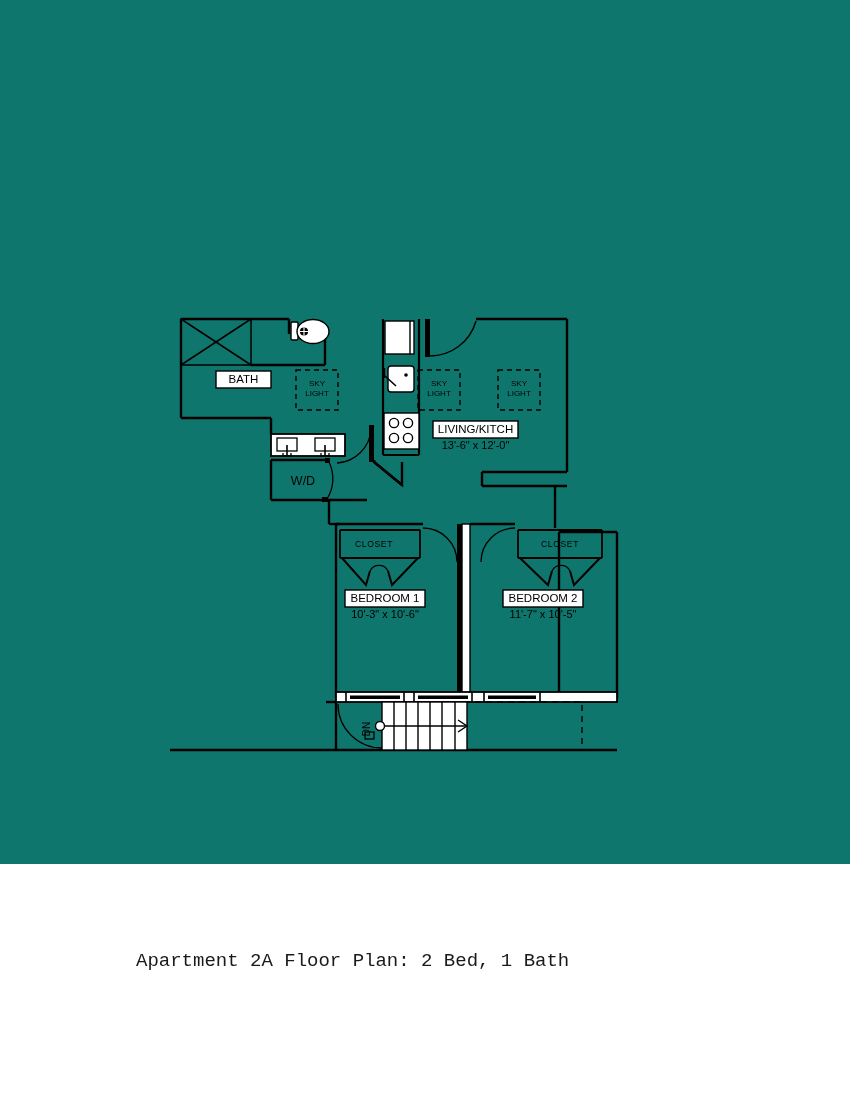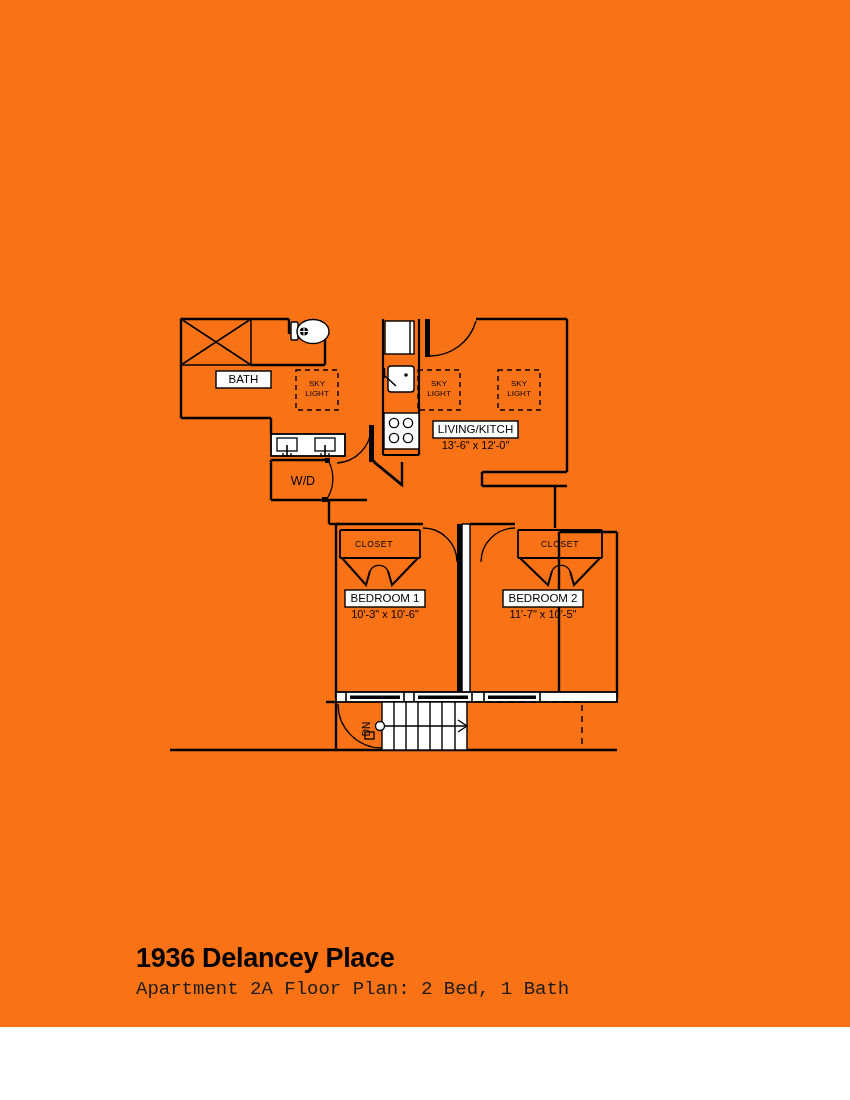--- a/index.html
+++ b/index.html
@@ -12,22 +12,22 @@
     width: 850px;
     height: 1100px;
     position: relative;
     font-family: "Liberation Sans", sans-serif;
     overflow: hidden;
   }
   #page {
     position: absolute;
     left: 0; top: 0;
     width: 850px;
-    height: 1027px;
-    background: #f97316;
+    height: 864px;
+    background: #0f766e;
   }
   #plan-wrap {
     position: absolute;
     left: 170px;
     top: 300px;
     width: 470px;
     height: 465px;
   }
   #plan-svg {
     display: block;
@@ -324,17 +324,16 @@
 
         <rect x="195" y="432" width="9" height="7" fill="none" stroke="#000000" stroke-width="1.3"></rect>
 
         <path d="M 297,450 L 412,450 L 412,402 L 297,402" fill="none" stroke="#000000" stroke-width="1.4" stroke-dasharray="6,5"></path>
       </g>
 
     </svg>
   </div>
 
   <div id="title-block">
-    <div id="title-main">1936 Delancey Place</div>
     <div id="title-sub">Apartment 2A Floor Plan:  2 Bed, 1 Bath</div>
   </div>
 
 </div>
 
 </body></html>

